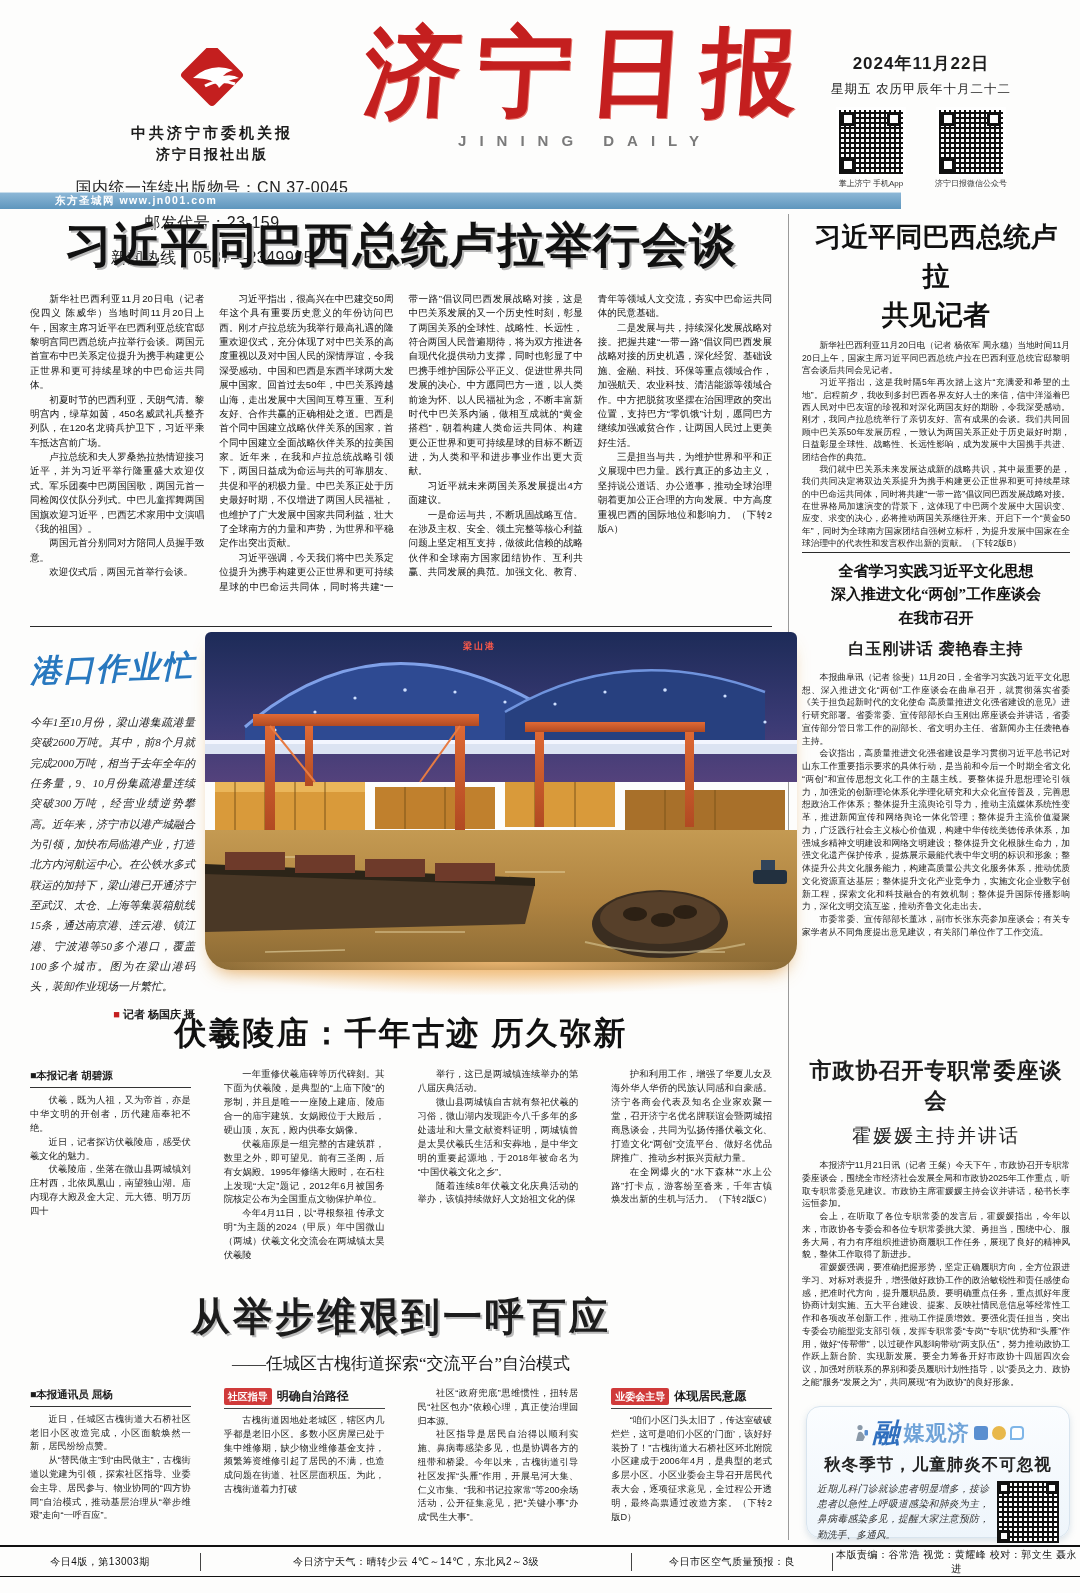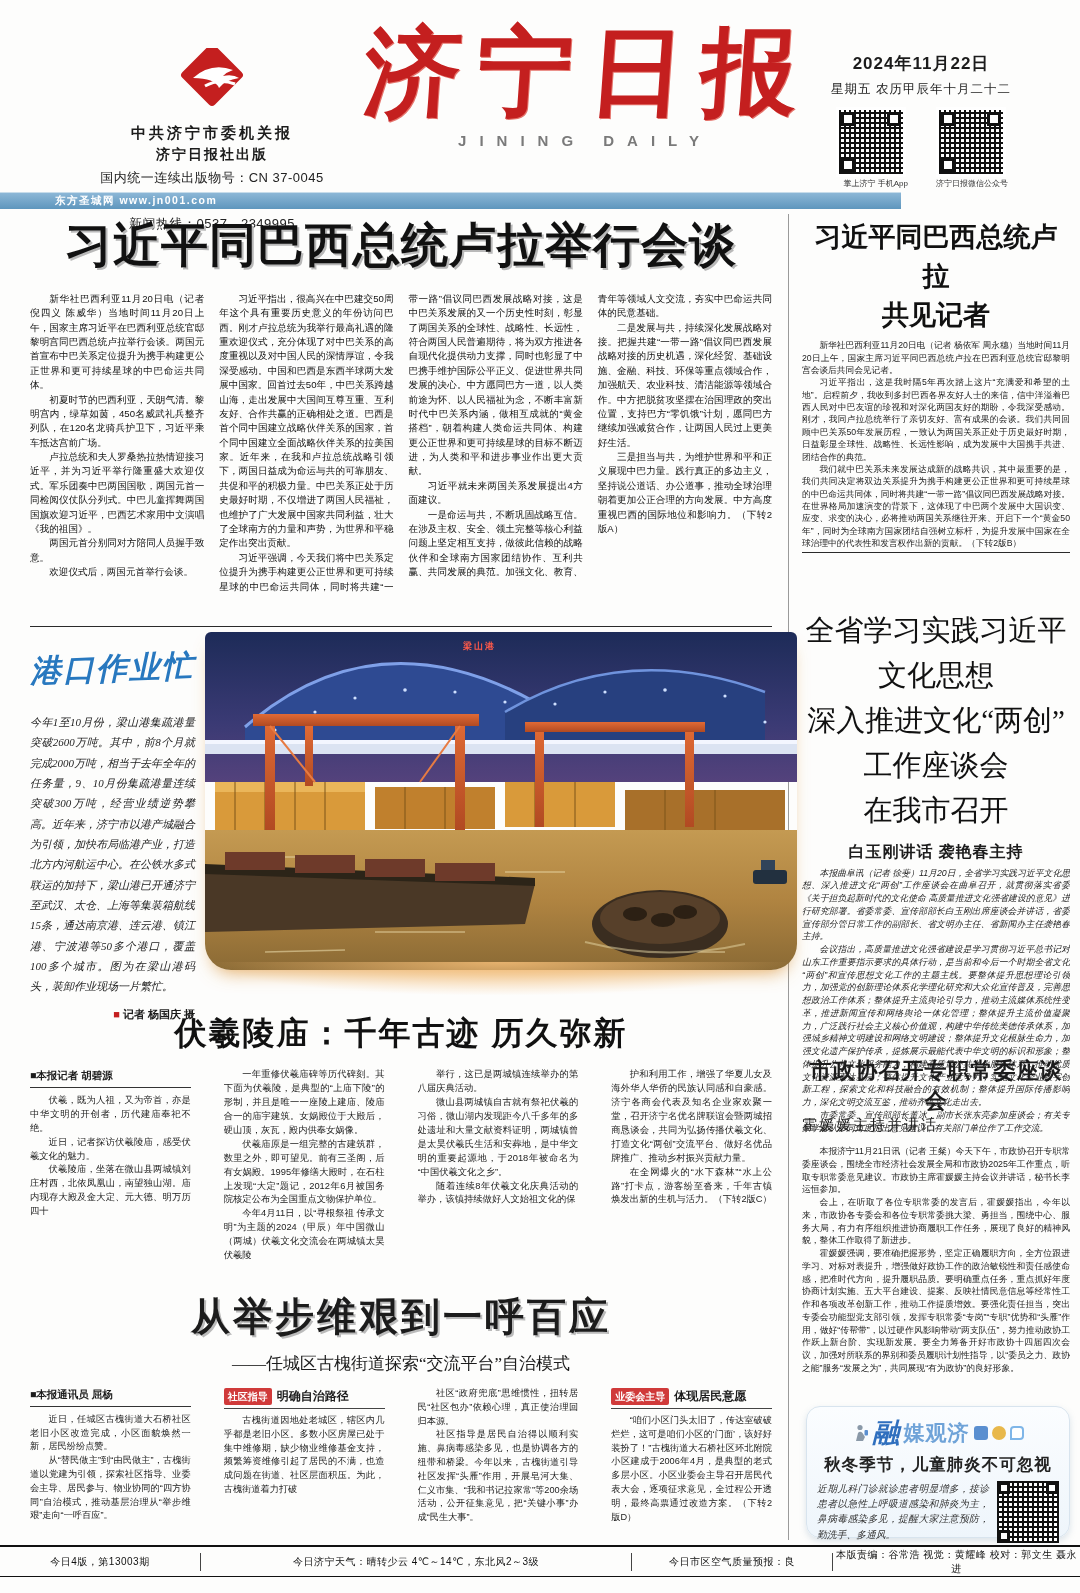--- a/index.html
+++ b/index.html
@@ -4,28 +4,28 @@
 <style>
   * { margin:0; padding:0; box-sizing:border-box; }
   html,body { width:1080px; height:1593px; background:#f6f5f2; font-family:"Liberation Sans","DejaVu Sans",sans-serif; }
   #page { position:relative; width:1080px; height:1593px; background:#fdfdfc; overflow:hidden; color:#1c1c1c; }
 
   
   .mast-left { position:absolute; left:52px; top:48px; width:320px; text-align:center; }
   .logo { width:74px; height:64px; margin:0 auto 8px; }
   .org1 { font-size:15px; font-weight:bold; letter-spacing:3px; }
   .org2 { font-size:14px; font-weight:bold; letter-spacing:2px; margin-top:3px; }
-  .org3,.org4,.org5 { font-size:13px; margin-top:5px; color:#222; letter-spacing:.5px; }
+  .org3,.org4,.org5 { font-size:16px; margin-top:14px; color:#222; letter-spacing:.5px; }
   .mast-center { position:absolute; left:365px; top:18px; width:440px; text-align:center; }
   .paper-title { font-family:"Liberation Serif","DejaVu Serif",serif; font-weight:900; font-size:96px; line-height:1.15; color:#c41f1f; letter-spacing:16px; transform:skewX(-4deg); text-shadow:1px 1px 0 #e5736b; white-space:nowrap; }
   .paper-title-en { margin-top:4px; font-size:15px; letter-spacing:13px; color:#7a7a7a; font-weight:bold; }
   .mast-right { position:absolute; right:34px; top:52px; width:250px; text-align:center; }
   .date1 { font-size:17px; font-weight:bold; letter-spacing:1px; }
   .date2 { font-size:12.5px; margin-top:6px; letter-spacing:1px; }
-  .qr-row { display:flex; justify-content:center; gap:26px; margin-top:12px;text-align:right; }
+  .qr-row { display:flex; justify-content:center; gap:26px; margin-top:12px; }
   .qr-box { width:74px; }
   .qr { width:64px; height:64px; margin:0 auto; position:relative; background:
         repeating-linear-gradient(0deg,#111 0 2px,transparent 2px 5px),
         repeating-linear-gradient(90deg,#111 0 2px,#fff 2px 5px); outline:3px solid #fff; }
   .qr i { position:absolute; width:14px; height:14px; border:3px solid #111; background:#fff; }
   .qr i:nth-child(1){ left:2px; top:2px; } .qr i:nth-child(2){ right:2px; top:2px; } .qr i:nth-child(3){ left:2px; bottom:2px; }
   .qr-label { font-size:8px; margin-top:4px; color:#333; white-space:nowrap; }
 
   
   .band { position:absolute; left:0; top:192px; width:901px; height:17px; background:linear-gradient(180deg,#8fb9d8,#5e96bd); box-shadow:inset 0 1px 0 #c7dcea; }
@@ -51,35 +51,35 @@
   .calligraphy { font-family:"Liberation Serif","DejaVu Serif",serif; font-weight:900; font-style:italic; font-size:31px; color:#2878bf; letter-spacing:2px; transform:rotate(-2deg); white-space:nowrap; }
   .port-text { margin-top:22px; font-family:"Liberation Serif","DejaVu Serif",serif; font-style:italic; font-size:11px; line-height:1.85; text-align:justify; color:#222; }
   .port-credit { margin-top:10px; text-align:right; font-size:11px; font-weight:bold; }
   .port-credit .sq { color:#c41f1f; }
   .photo-wrap { position:absolute; left:205px; top:632px; width:592px; height:338px; border-radius:6px 6px 26px 26px; overflow:hidden; box-shadow:0 10px 18px -8px rgba(220,150,60,.8); }
   .photo-glow { position:absolute; left:205px; top:962px; width:592px; height:34px; background:radial-gradient(ellipse at 50% 0,rgba(245,190,120,.85),rgba(255,255,255,0) 70%); }
   .photo-label { position:absolute; left:258px; top:8px; font-size:9px; color:#ff5a4a; letter-spacing:2px; font-weight:bold; }
 
   
   .culture { position:absolute; left:802px; top:560px; width:268px; }
-  .culture-headline { font-family:"Liberation Serif","DejaVu Serif",serif; font-weight:400; font-size:29px; line-height:1.55; text-align:center; color:#111;margin-top:48px; }
+  .culture-headline { font-family:"Liberation Serif","DejaVu Serif",serif; font-weight:700; font-size:15px; line-height:1.55; text-align:center; color:#111; }
   .culture-sub { margin-top:9px; text-align:center; font-size:16px; font-family:"Liberation Serif","DejaVu Serif",serif; font-weight:bold; letter-spacing:1px; }
-  .culture-body { margin-top:4px; height:318px; overflow:hidden; font-size:8.8px; line-height:1.45;font-style:italic; }
+  .culture-body { margin-top:11px; height:318px; overflow:hidden; font-size:8.8px; line-height:1.45; }
 
   
   .fuxi { position:absolute; left:30px; top:1012px; width:742px; }
   .fuxi-headline { font-size:32px; font-weight:900; text-align:center; letter-spacing:2px; color:#111; }
   .byline { font-size:10.5px; font-weight:bold; border-bottom:1px solid #333; padding-bottom:3px; margin-bottom:6px; }
   .col-row { display:flex; gap:33px; margin-top:12px; }
   .col-row .col { width:174px; height:198px; overflow:hidden; font-size:9.3px; line-height:1.5; }
 
   
   .cppcc { position:absolute; left:802px; top:1056px; width:268px; }
   .cppcc-headline { font-family:"Liberation Serif","DejaVu Serif",serif; font-weight:900; font-size:22px; text-align:center; letter-spacing:1px; }
-  .cppcc-sub { margin-top:0; text-align:left; font-family:"Liberation Serif","DejaVu Serif",serif; font-size:15px; letter-spacing:2px; }
+  .cppcc-sub { margin-top:7px; text-align:center; font-family:"Liberation Serif","DejaVu Serif",serif; font-size:19px; letter-spacing:2px; }
   .cppcc-body { margin-top:10px; height:268px; overflow:hidden; font-size:8.8px; line-height:1.45; }
 
   
   .guhuai { position:absolute; left:30px; top:1290px; width:742px; }
   .guhuai-headline { font-size:39px; font-weight:900; text-align:center; letter-spacing:3px; text-shadow:2px 2px 0 #bbb; }
   .guhuai-sub { margin-top:8px; text-align:center; font-family:"Liberation Serif","DejaVu Serif",serif; font-size:17px; }
   .guhuai .col { width:174px; height:158px; overflow:hidden; font-size:9.2px; line-height:1.5; }
   .tag-row { display:flex; align-items:center; gap:5px; border-bottom:1px solid #444; padding-bottom:3px; margin-bottom:5px; }
   .tag { background:#d03a3a; color:#fff; font-size:10px; font-weight:bold; padding:1px 4px; border-radius:2px; white-space:nowrap; }
   .tag-title { font-size:12px; font-weight:900; white-space:nowrap; }

